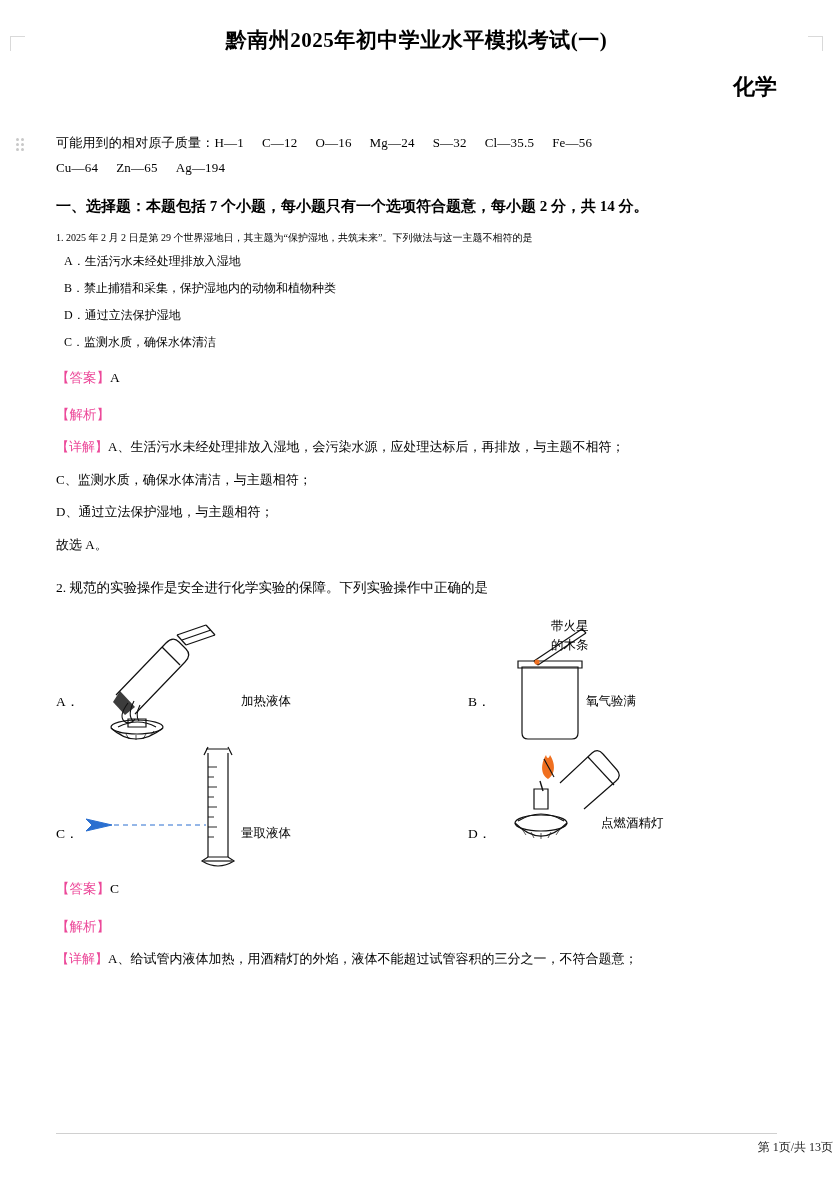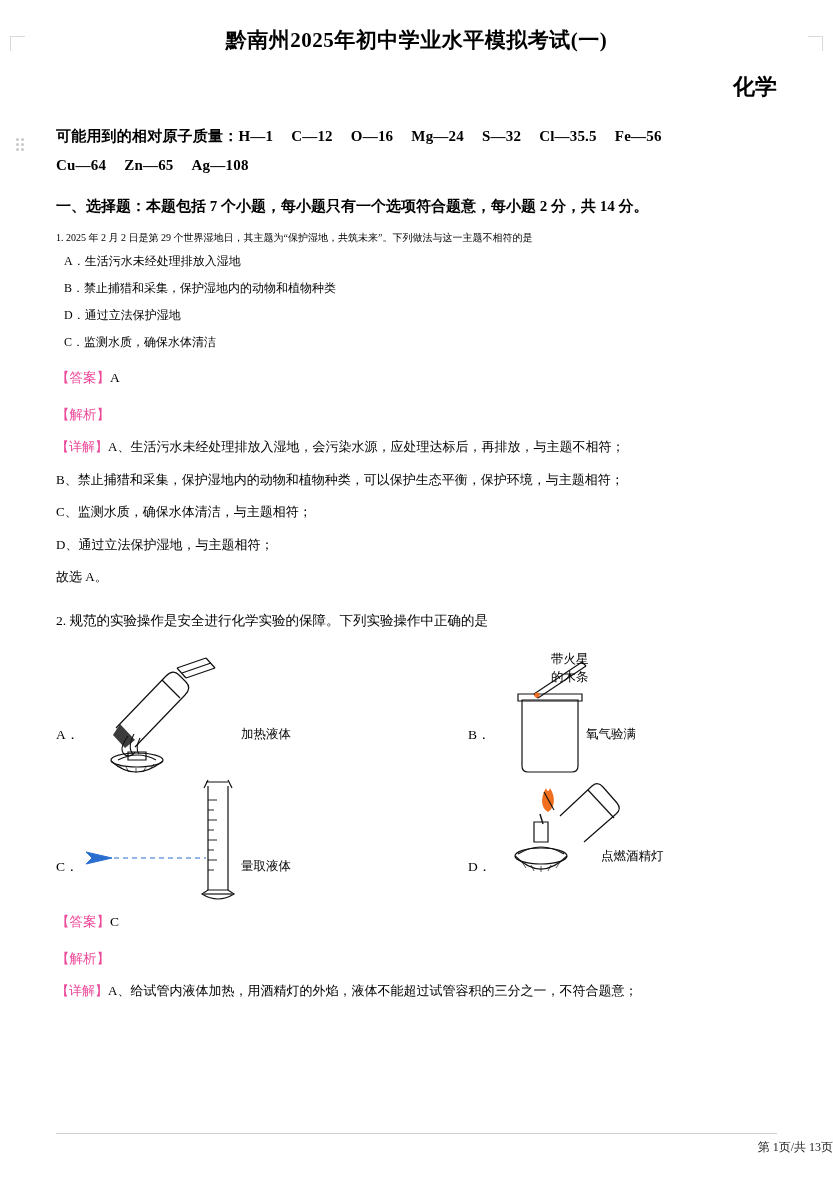--- a/index.html
+++ b/index.html
@@ -58,23 +58,23 @@
     margin: 26px 0 0 0;
     letter-spacing: 0.5px;
   }
   h2.doc-subtitle {
     font-size: 22px;
     font-weight: bold;
     text-align: right;
     margin: 18px 0 0 0;
   }
   .atomic-mass {
-    font-size: 15px;
-    font-weight: bold;
-    margin-top: 20px;
+    font-size: 13px;
+    font-weight: normal;
+    margin-top: 28px;
     line-height: 1.95;
     letter-spacing: 0.2px;
   }
   .atomic-mass .sp { display: inline-block; width: 18px; }
   .section-head {
     font-size: 15px;
     font-weight: bold;
     margin-top: 12px;
     line-height: 1.8;
   }
@@ -163,41 +163,40 @@
       <i></i>
       <i></i>
       <i></i>
   </div>
 
   <h1 class="doc-title">黔南州2025年初中学业水平模拟考试(一)</h1>
   <h2 class="doc-subtitle">化学</h2>
 
   <div class="atomic-mass">
     <span>可能用到的相对原子质量：</span><span>H—1</span><span class="sp"></span><span>C—12</span><span class="sp"></span><span>O—16</span><span class="sp"></span><span>Mg—24</span><span class="sp"></span><span>S—32</span><span class="sp"></span><span>Cl—35.5</span><span class="sp"></span><span>Fe—56</span><br>
-    <span>Cu—64</span><span class="sp"></span><span>Zn—65</span><span class="sp"></span><span>Ag—108</span>
+    <span>Cu—64</span><span class="sp"></span><span>Zn—65</span><span class="sp"></span><span>Ag—194</span>
   </div>
 
   <div class="section-head">一、选择题：本题包括 7 个小题，每小题只有一个选项符合题意，每小题 2 分，共 14 分。</div>
 
   <div class="qtext">1. 2025 年 2 月 2 日是第 29 个世界湿地日，其主题为“保护湿地，共筑未来”。下列做法与这一主题不相符的是</div>
   <div class="opt">A．生活污水未经处理排放入湿地</div>
   <div class="opt">B．禁止捕猎和采集，保护湿地内的动物和植物种类</div>
   <div class="opt">D．通过立法保护湿地</div>
   <div class="opt">C．监测水质，确保水体清洁</div>
 
   <div class="ans-line">
     <span class="blue">【答案】</span><span>A</span>
   </div>
   <div class="ans-line">
     <span class="blue">【解析】</span>
   </div>
   <div class="exp-line">
     <span class="blue">【详解】</span><span>A、生活污水未经处理排放入湿地，会污染水源，应处理达标后，再排放，与主题不相符；</span>
   </div>
-  <div class="exp-line">B、禁止捕猎和采集，保护湿地内的动物和植物种类，可以保护生态平衡，保护环境，与主题相符；</div>
   <div class="exp-line">C、监测水质，确保水体清洁，与主题相符；</div>
   <div class="exp-line">D、通过立法保护湿地，与主题相符；</div>
   <div class="exp-line">故选 A。</div>
 
   <div class="q2-head">2. 规范的实验操作是安全进行化学实验的保障。下列实验操作中正确的是</div>
 
   <div class="fig-grid">
 
     <div class="fig-label" style="left:0px; top:86px;">A．</div>
     <div class="fig-cell" style="left:22px; top:0px; width:170px; height:140px;">

